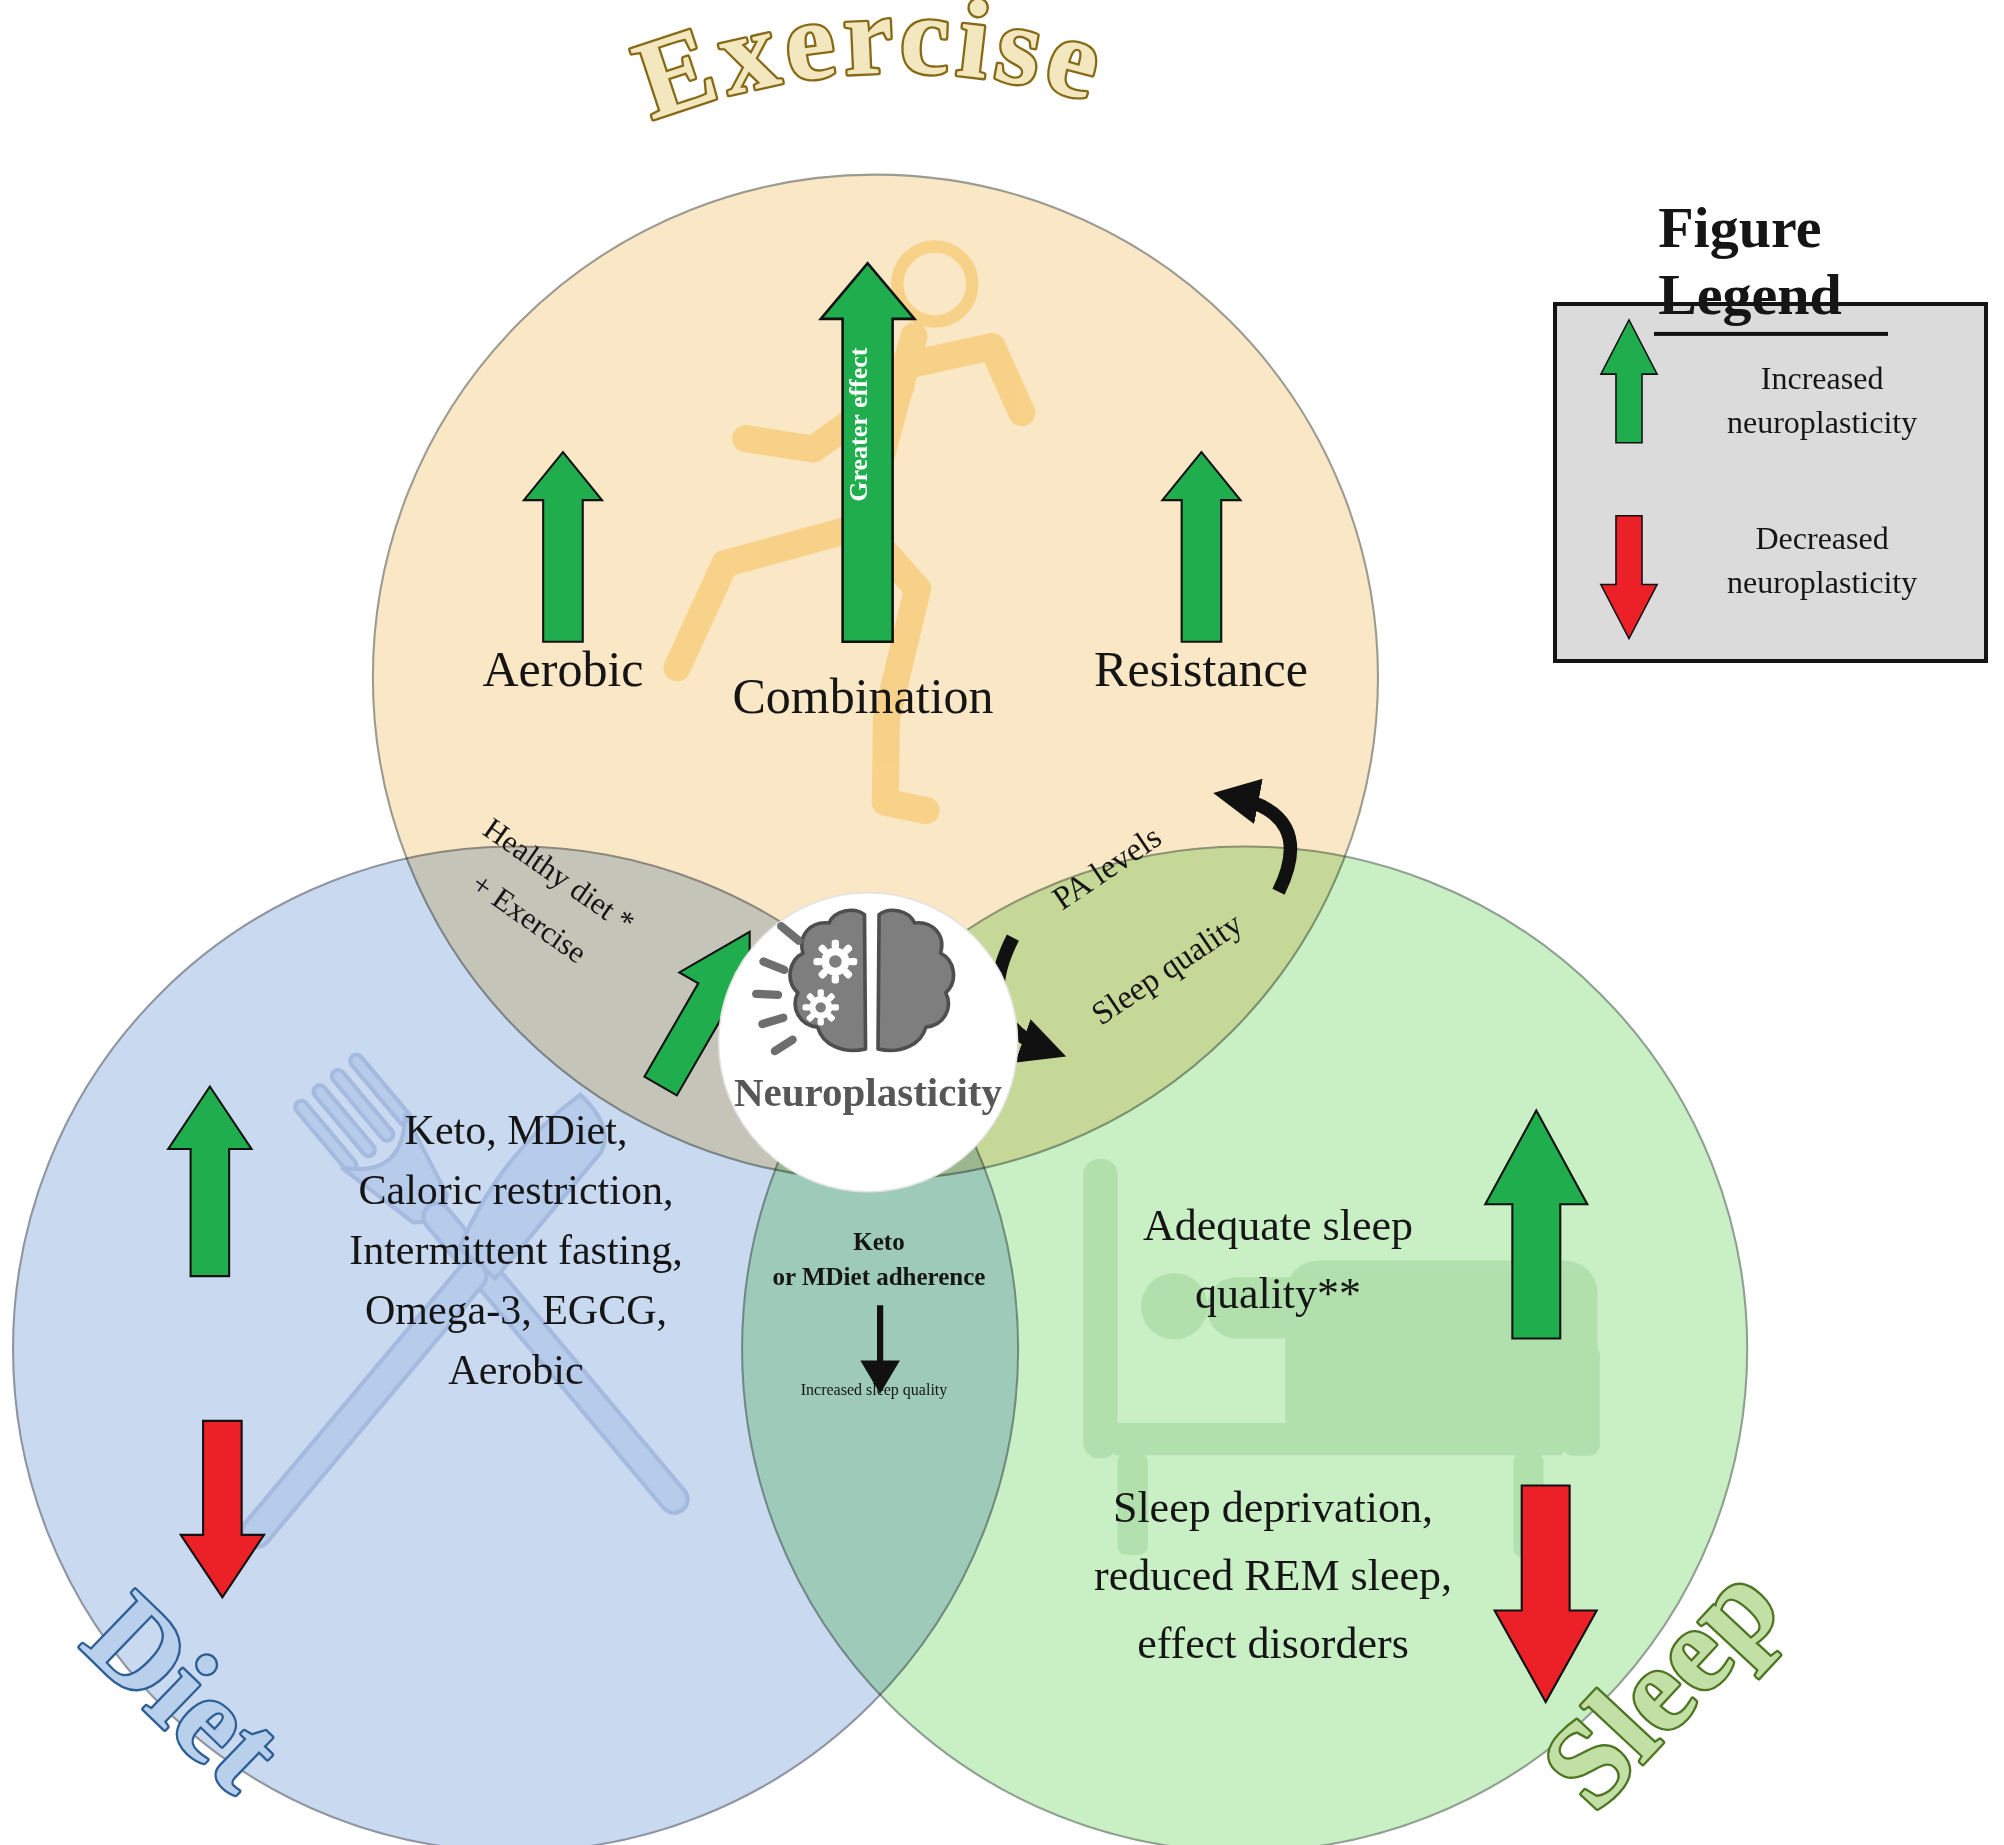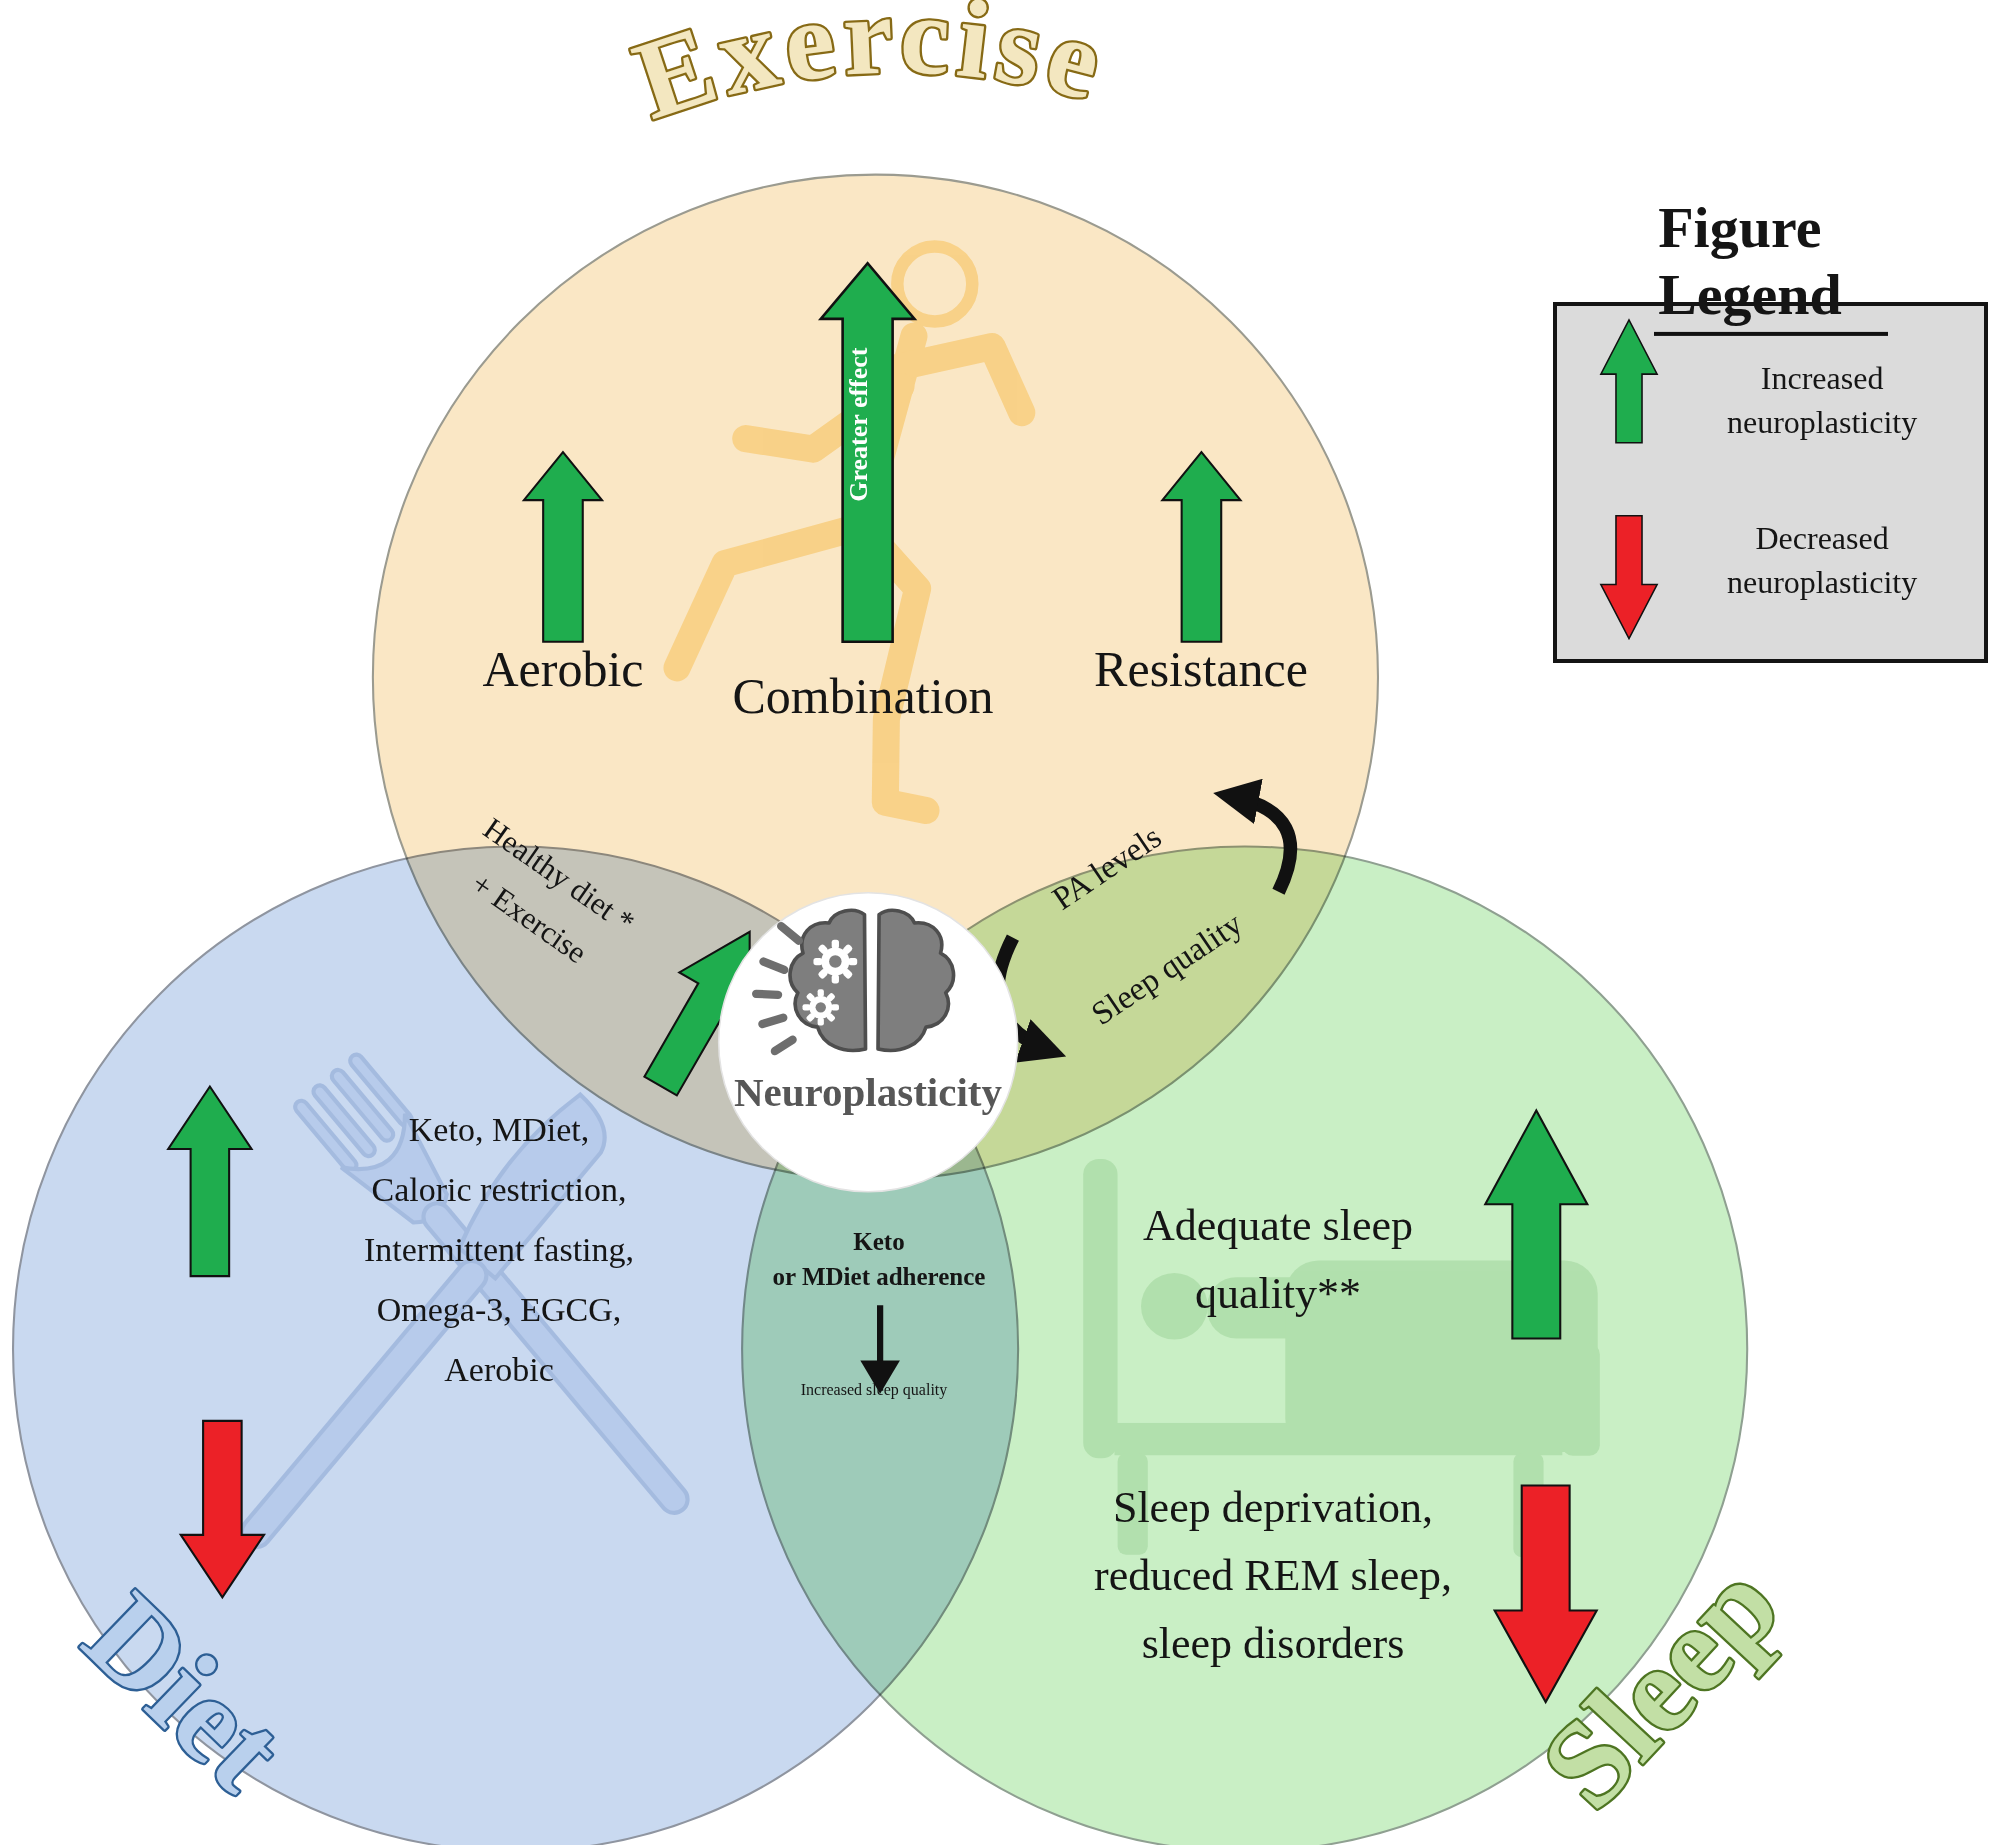--- a/index.html
+++ b/index.html
@@ -1,21 +1,21 @@
 <!DOCTYPE html>
 <html style="font-size:8.3px"><head>
 <meta charset="utf-8">
 <style>
   html,body{margin:0;padding:0;background:#ffffff;}
   #stage{position:relative;width:2005px;height:1846px;overflow:hidden;
          font-family:"Liberation Serif",serif;color:#151515;background:#ffffff;}
   #stage svg.layer{position:absolute;left:0;top:0;}
   .t{position:absolute;text-align:center;white-space:nowrap;transform:translate(-50%,-50%);}
   .ex-label{font-size:50px;}
-  .diet-list{font-size:34px;line-height:60px;}
+  .diet-list{font-size:42px;line-height:60px;margin-left:17px;}
   .sleep-list{font-size:44px;line-height:68px;}
   .small-list{font-size:25px;line-height:35px;font-weight:bold;font-family:Liberation Serif, serif;}
   .small-line{font-size:16px;font-weight:normal;}
   .rot-overlap{font-size:31px;line-height:52px;}
   .pa{font-size:33px;}
   .neuro{font-size:41px;font-weight:bold;color:#575757;}
   #legend-box{position:absolute;left:1553px;top:302px;width:435px;height:361px;
               background:#DBDBDB;border:4.2px solid #141414;box-sizing:border-box;}
   #legend-title{position:absolute;left:1771px;top:265px;transform:translate(-50%,-50%);
                 font-size:58px;font-weight:bold;border-bottom:4.7px solid #111;padding:0 4.2px 4.2px 4.2px;}
@@ -184,21 +184,21 @@
 
 
   <div class="t sleep-list" style="left:1278px;top:1260px">
     <div>Adequate sleep</div>
     <div>quality**</div>
   </div>
 
   <div class="t sleep-list" style="left:1273px;top:1576px">
     <div>Sleep deprivation,</div>
     <div>reduced REM sleep,</div>
-    <div>sleep disorders</div>
+    <div>effect disorders</div>
   </div>
 
   <div id="legend-title">Figure Legend</div>
   <div class="legend-label" style="top:400px">
     <div>Increased</div>
     <div>neuroplasticity</div>
   </div>
   <div class="legend-label" style="top:560px">
     <div>Decreased</div>
     <div>neuroplasticity</div>

